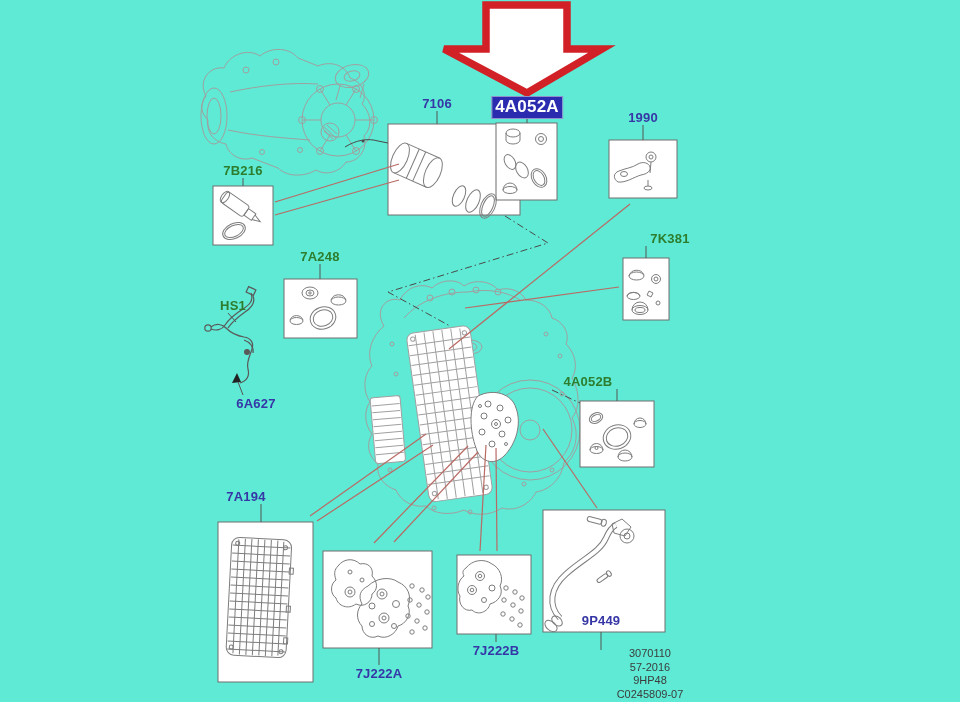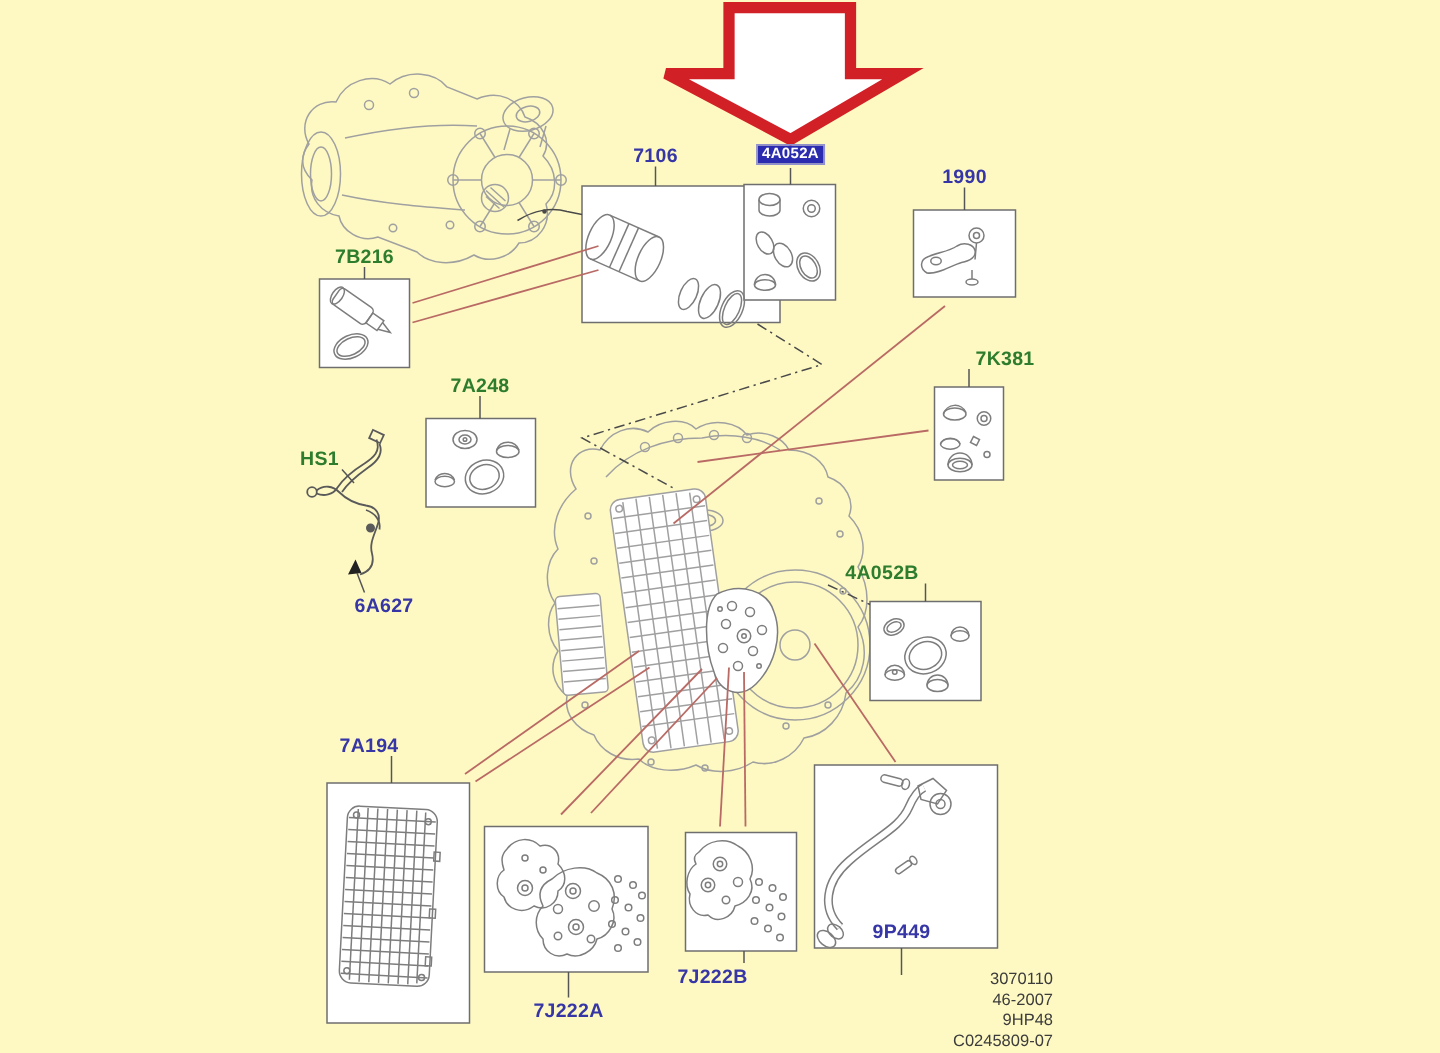--- a/index.html
+++ b/index.html
@@ -1,25 +1,25 @@
 <!DOCTYPE html>
 <html style="--blue-label: #3636a6; --green-label: #2e7d2e; --highlight-bg: #2b2bb0; --highlight-text: #ffffff; --arrow-red: #d22027; --red-line: #b96a64; --line-art: #7d7d7d; --line-art-light: #a0a0a0; --footer-text: #3c3c3c;"><head>
 <meta charset="utf-8">
 <style>
   html,body{margin:0;padding:0;background:#fff;}
-  .canvas{position:relative;width:960px;height:702px;background:#fef9c3;overflow:hidden;
+  .canvas{position:relative;width:960px;height:702px;background:#5eead4;overflow:hidden;
           font-family:"Liberation Sans",sans-serif;}
   .canvas svg{position:absolute;left:0;top:0;}
   .plabel{position:absolute;transform:translateX(-50%);font-weight:bold;font-size:13px;
           white-space:nowrap;letter-spacing:.2px;cursor:pointer;}
   .plabel[data-style="blue"]{color:var(--blue-label,#3838a8);}
   .plabel[data-style="green"]{color:var(--green-label,#2e7d2e);}
   .plabel[data-style="highlighted"]{color:var(--highlight-text,#fff);background:var(--highlight-bg,#2b2bb0);
-          padding:0 3px 1px 3px;font-size:10px;outline:1px solid #9090cc;}
-  .footer{position:absolute;left:598px;top:647px;width:104px;text-align:right;
+          padding:0 3px 1px 3px;font-size:17px;outline:1px solid #9090cc;}
+  .footer{position:absolute;left:598px;top:647px;width:104px;text-align:center;
           font-size:11px;line-height:13.5px;color:var(--footer-text,#3c3c3c);}
 </style>
 </head>
 <body>
 
 <div class="canvas">
 
 <svg width="960" height="702" viewBox="0 0 960 702">
 
   <g stroke="var(--line-art-light)" fill="none" stroke-width="1">
@@ -392,28 +392,28 @@
     <path d="M486,5 L567,5 L567,49 L602,49 L527,93 L444,49 L486,49 Z" fill="#ffffff" stroke="var(--arrow-red)" stroke-width="7.5" stroke-linejoin="miter"></path>
   </g>
 </svg>
 
 <div class="plabel" style="left:437px;top:96px" data-style="blue">7106</div>
 <div class="plabel" style="left:527px;top:97px" data-style="highlighted">4A052A</div>
 <div class="plabel" style="left:643px;top:110px" data-style="blue">1990</div>
 <div class="plabel" style="left:243px;top:163px" data-style="green">7B216</div>
 <div class="plabel" style="left:320px;top:249px" data-style="green">7A248</div>
 <div class="plabel" style="left:670px;top:231px" data-style="green">7K381</div>
-<div class="plabel" style="left:213px;top:298px" data-style="green">HS1</div>
+<div class="plabel" style="left:233px;top:298px" data-style="green">HS1</div>
 <div class="plabel" style="left:256px;top:396px" data-style="blue">6A627</div>
 <div class="plabel" style="left:588px;top:374px" data-style="green">4A052B</div>
 <div class="plabel" style="left:246px;top:489px" data-style="blue">7A194</div>
 <div class="plabel" style="left:379px;top:666px" data-style="blue">7J222A</div>
-<div class="plabel" style="left:475px;top:643px" data-style="blue">7J222B</div>
+<div class="plabel" style="left:496px;top:643px" data-style="blue">7J222B</div>
 <div class="plabel" style="left:601px;top:613px" data-style="blue">9P449</div>
 
 <div class="footer">
   <div>3070110</div>
-  <div>46-2007</div>
+  <div>57-2016</div>
   <div>9HP48</div>
   <div>C0245809-07</div>
 </div>
 
 </div>
 
 </body></html>

